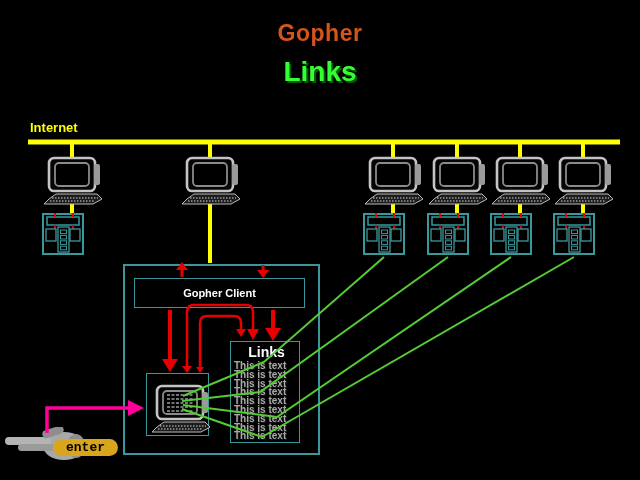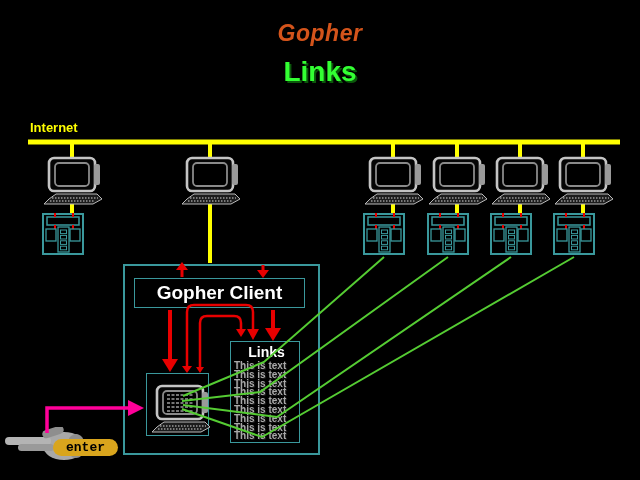--- a/index.html
+++ b/index.html
@@ -1,28 +1,28 @@
 <!DOCTYPE html>
 <html style="--background: #000000; --backbone-yellow: #ffff00; --box-teal: #3a989c; --arrow-red: #e80000; --link-green: #55cc33; --title-orange: #d4541b; --title-green: #33ff33; --enter-magenta: #ff0099; --button-gold: #d9a51d; --text-gray: #a9a9a9; --icon-gray: #c4c4c4;"><head>
 <meta charset="utf-8">
 <style>
   html,body{margin:0;padding:0;background:#000;}
   .stage{position:relative;width:640px;height:480px;background:var(--background,#000);
          overflow:hidden;font-family:"Liberation Sans",sans-serif;}
   .abs{position:absolute;}
   .title-main{left:0;right:0;top:20px;text-align:center;font-size:23px;font-weight:bold;
-              color:var(--title-orange,#d4541b);letter-spacing:.5px;font-style:italic;}
+              color:var(--title-orange,#d4541b);letter-spacing:.5px;}
   .title-sub{left:0;right:0;top:56px;text-align:center;font-size:28px;font-weight:bold;
              color:var(--title-green,#33ff33);text-shadow:2px 2px 0 #0b570b;}
   .internet-label{left:30px;top:120px;font-size:13px;font-weight:bold;color:var(--backbone-yellow,#ff0);}
   .teal-box{border:2px solid var(--box-teal,#3a989c);background:transparent;}
   .outer-box{left:123px;top:264px;width:193px;height:187px;}
   .gc-box{left:134px;top:278px;width:169px;height:28px;border-width:1.5px;
           display:flex;align-items:center;justify-content:center;}
-  .gc-label{color:#fff;font-size:19px;font-weight:bold;}
+  .gc-label{color:#fff;font-size:11px;font-weight:bold;}
   .pc-box{left:146px;top:373px;width:61px;height:61px;border-width:1.5px;}
   .links-box{left:230px;top:341px;width:65px;height:98px;border-width:1.5px;padding:2px 0 0 3px;}
   .links-title{color:#fff;font-size:14px;font-weight:bold;text-align:center;
                text-shadow:1px 1px 0 #000;margin-bottom:2px;}
   .link-row{color:var(--text-gray,#a9a9a9);font-size:10px;font-weight:bold;line-height:8.8px;
             white-space:nowrap;text-shadow:1px 1px 0 #1a1a1a;}
   .enter-btn{left:53px;top:439px;width:65px;height:17px;border:none;border-radius:9px;
              background:var(--button-gold,#d9a51d);color:#000;font-family:Liberation Mono, monospace;
              font-size:13px;font-weight:bold;line-height:16px;text-align:center;padding:0;cursor:pointer;}
   .hand{left:4px;top:427px;width:84px;height:36px;}

